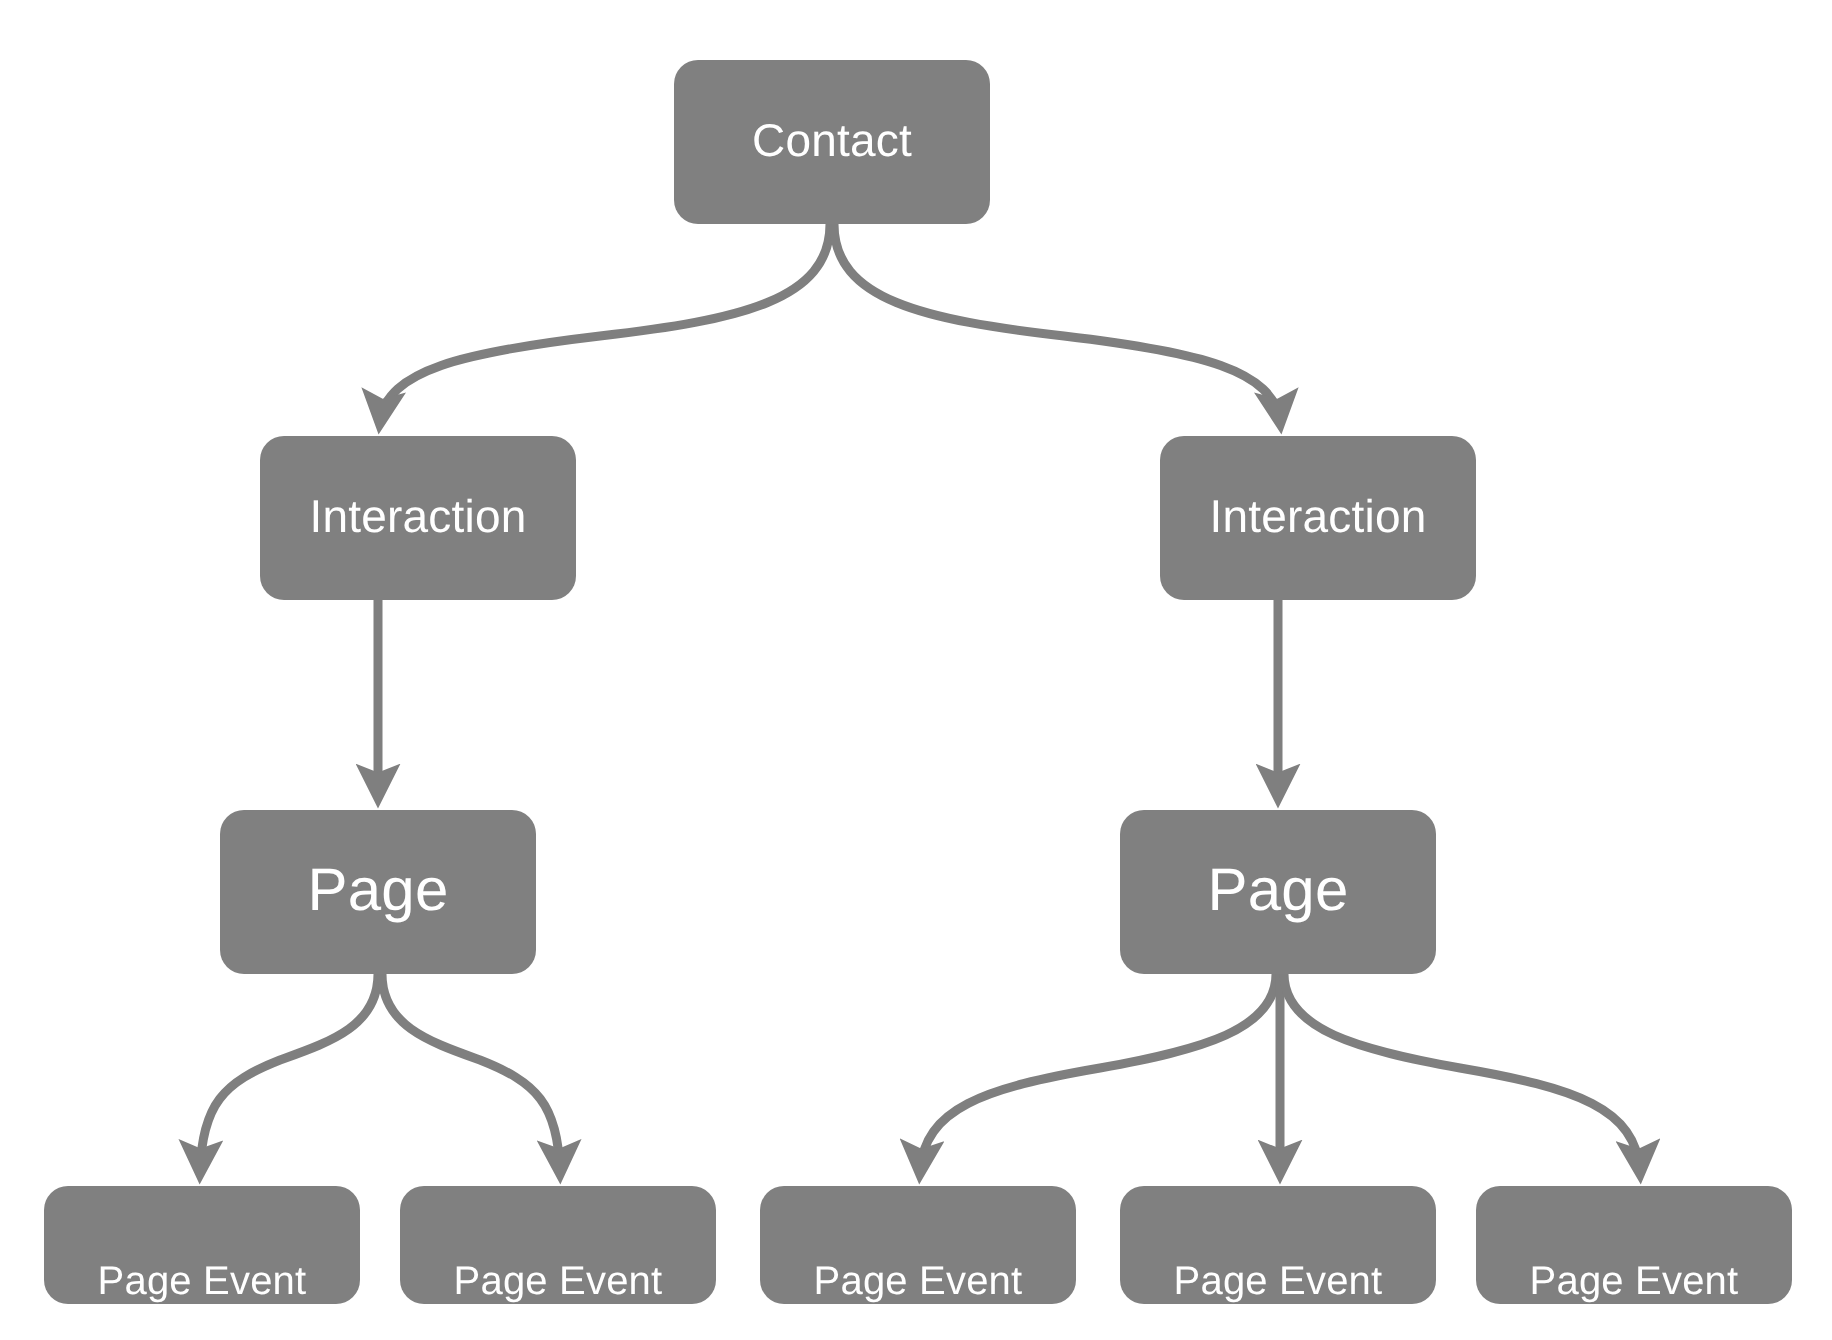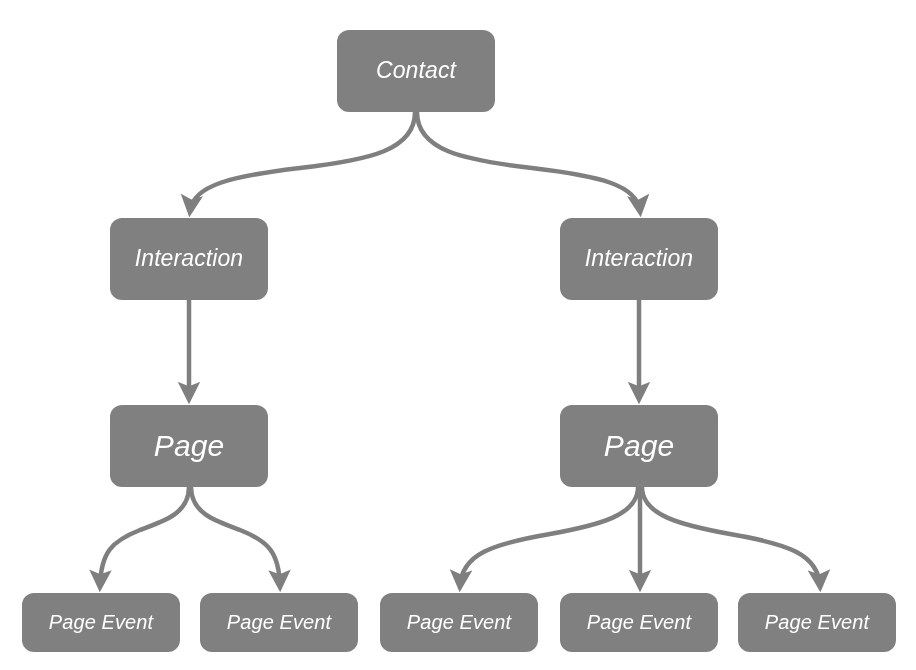--- a/index.html
+++ b/index.html
@@ -33,28 +33,27 @@
     border-radius: 12px;
     color: #ffffff;
     display: flex;
     align-items: center;
     justify-content: center;
     text-align: center;
     letter-spacing: 0.1px;
     user-select: none;
   }
   .node-level-0 { font-size: 23px; }
-  .node-level-1 { font-size: 23px; }
+  .node-level-1 { font-size: 23px; margin-left: 20px; }
   .node-level-2 { font-size: 30px; }
-  .node-level-3 { font-size: 20px; }
+  .node-level-3 { font-size: 20px; align-items: flex-end; }
   .node-label {
     display: block;
     line-height: 1;
     padding-bottom: 1px;
-    font-style: italic;
   }
 </style>
 </head>
 <body>
 
 <div id="diagram-canvas">
 
   <svg id="edge-layer" viewBox="0 0 916 670" width="916" height="670" xmlns="http://www.w3.org/2000/svg">
     <defs>
       <marker id="arrowhead" markerWidth="5" markerHeight="5" refX="3.6" refY="2.5" orient="auto" markerUnits="strokeWidth">

